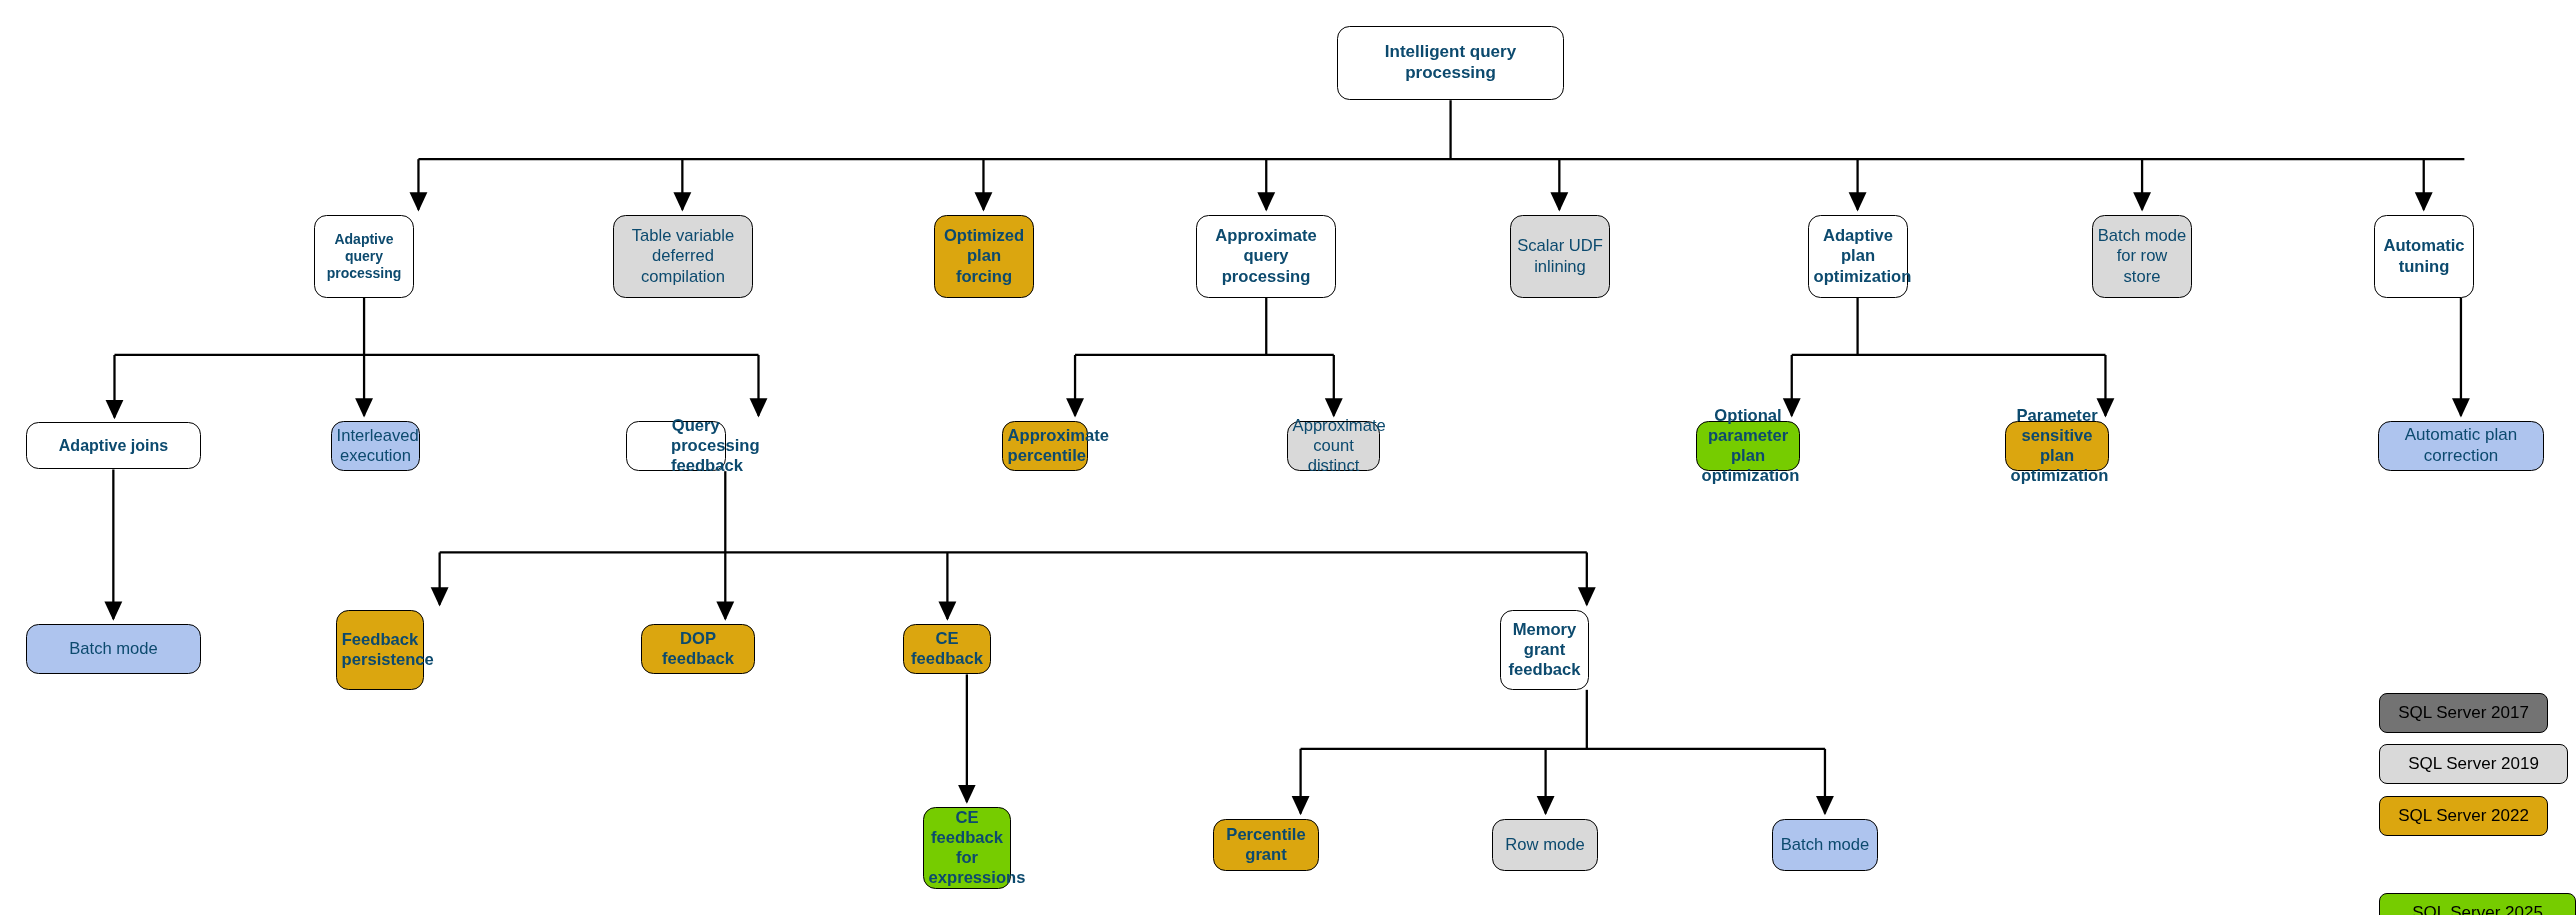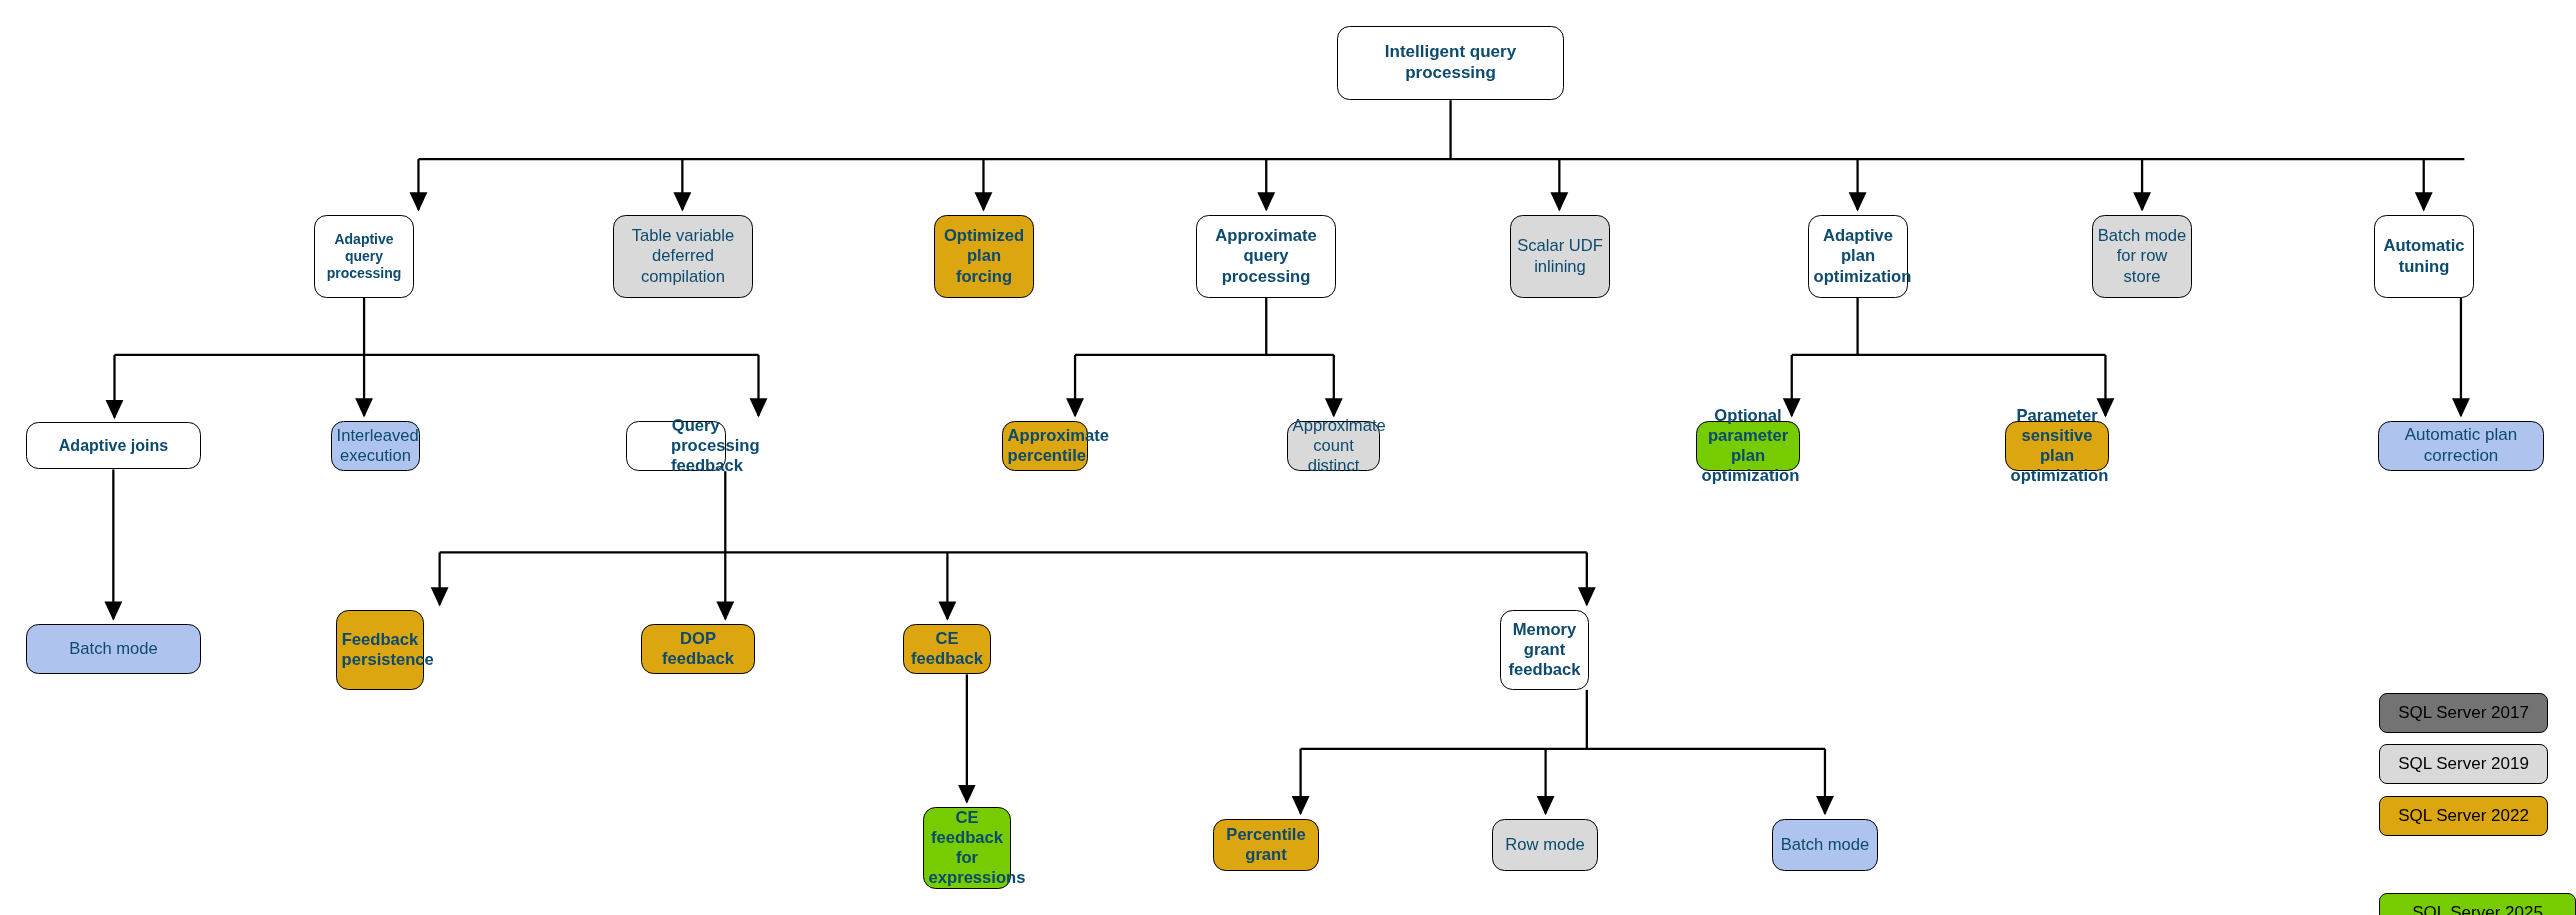--- a/index.html
+++ b/index.html
@@ -163,21 +163,21 @@
   <div class="node n-gray" style="left:1492px;top:819px;width:106px;height:52px;font-size:16.6px;">
     <span>Row mode</span>
   </div>
   <div class="node n-blue" style="left:1772px;top:819px;width:106px;height:52px;font-size:16.6px;">
     <span>Batch mode</span>
   </div>
 
   <div class="legend-box lg-blue" style="left:2379px;top:693px;width:169px;height:40px;">
     <span>SQL Server 2017</span>
   </div>
-  <div class="legend-box lg-gray" style="left:2379px;top:744px;width:169px;height:40px;">
+  <div class="legend-box lg-gray" style="left:2379px;top:744px;width:189px;height:40px;">
     <span>SQL Server 2019</span>
   </div>
   <div class="legend-box lg-gold" style="left:2379px;top:796px;width:169px;height:40px;">
     <span>SQL Server 2022</span>
   </div>
   <div class="legend-box lg-green" style="left:2379px;top:893px;width:197px;height:40px;">
     <span>SQL Server 2025</span>
   </div>
 
 </div>

